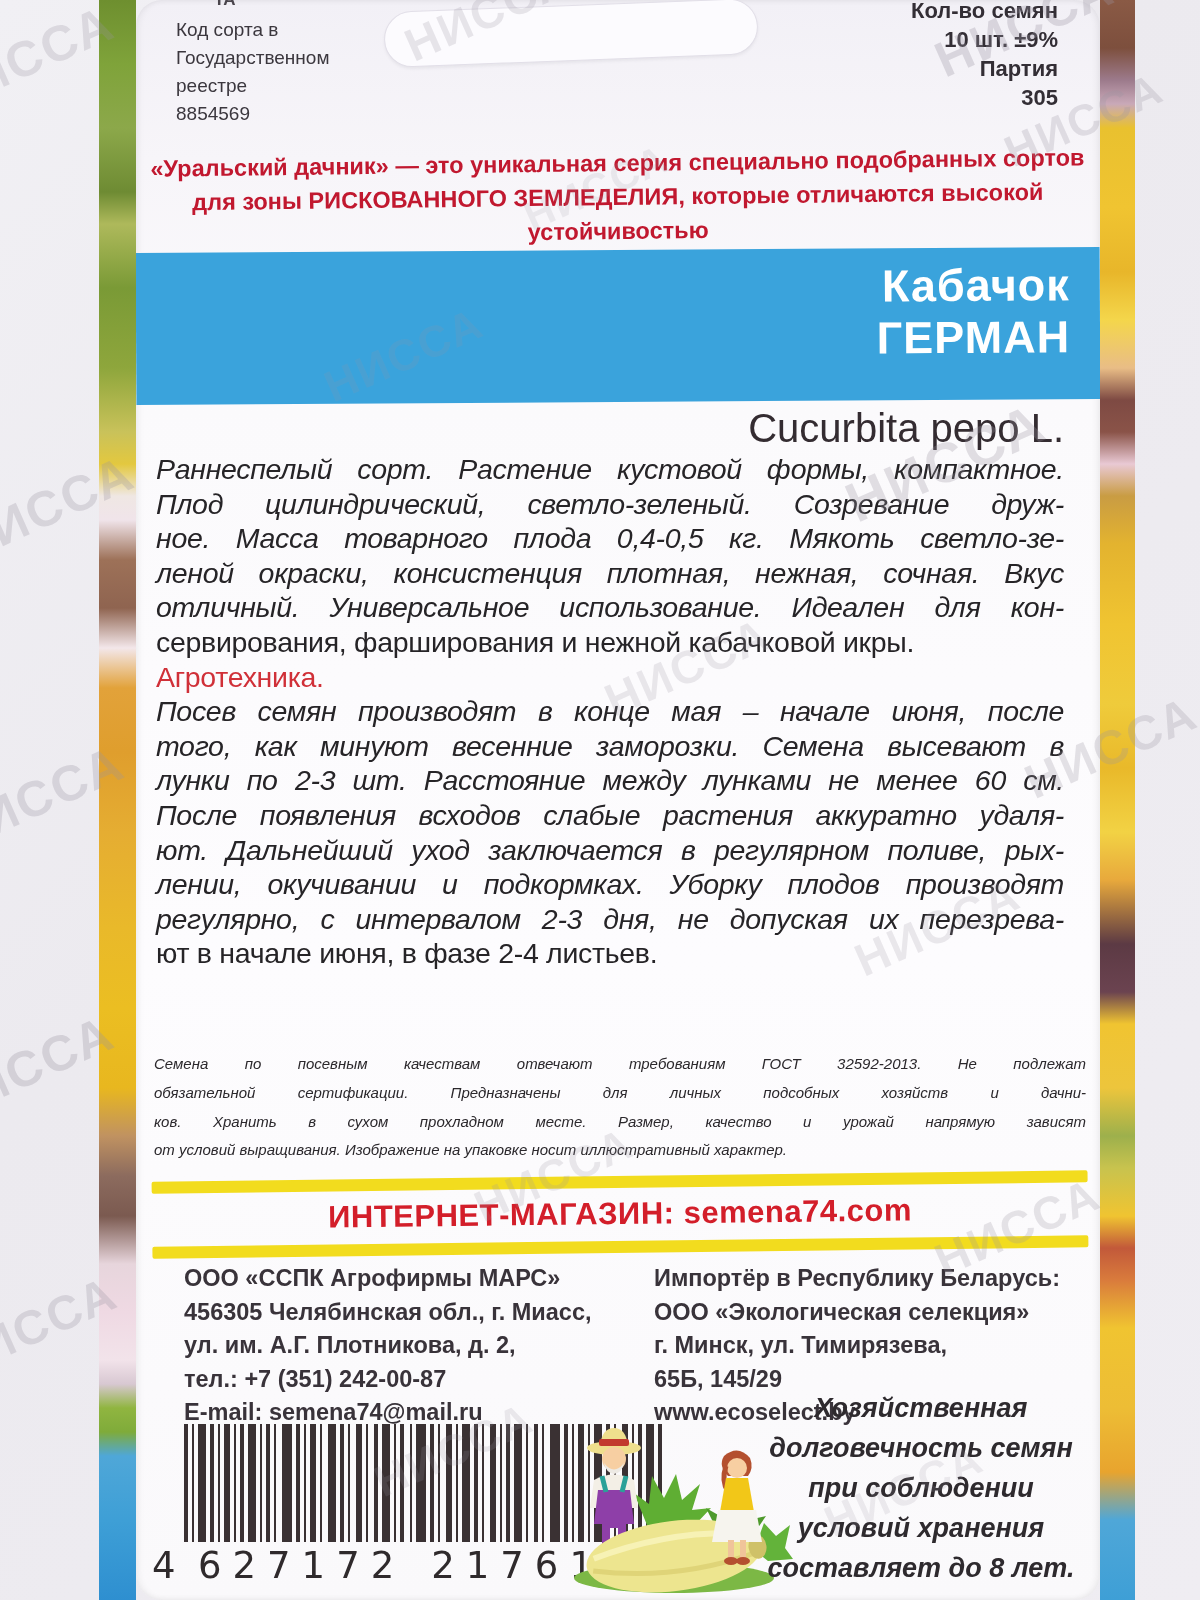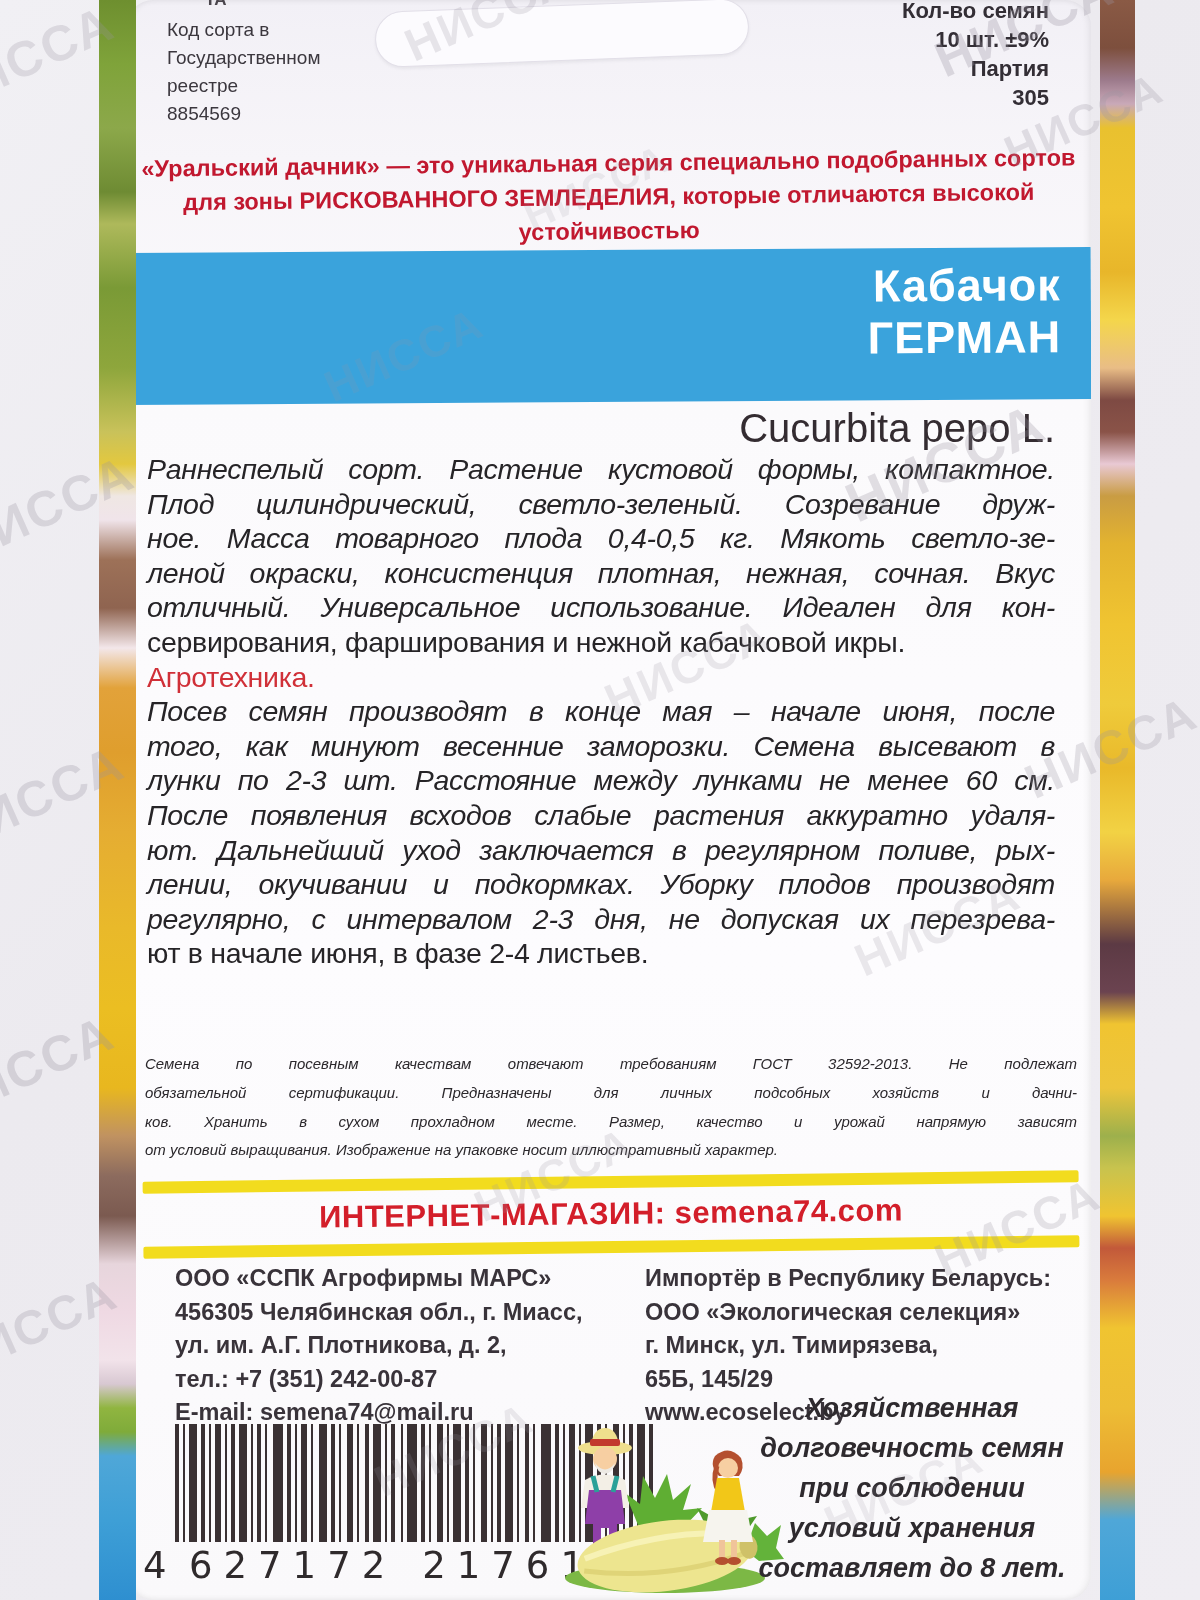--- a/index.html
+++ b/index.html
@@ -20,21 +20,21 @@
   .strip.right{left:1100px;width:35px;
     background:linear-gradient(180deg,
       #8A5A45 0%,#7D4F3D 3%,#9C7A8B 5%,#C9A9B8 6.5%,#E9C12F 8%,#F0C431 13%,
       #E8B62A 17%,#F4D64B 20%,#E9BD86 23%,#7E4A43 25%,#8A5348 27%,#E9C9D4 29%,
       #C99C43 31%,#E3B32F 34%,#F0C431 39%,#EFCB3B 44%,#E9B92A 48%,#F2D244 52%,
       #E8A93C 55%,#5C3A44 59%,#6B4350 62%,#F0C431 64%,#EDC53C 68%,#9DB04C 71%,
       #C8C34E 73%,#F0C431 76%,#C2593A 78%,#D97B3C 80%,#F0C431 83%,#EDBD35 88%,
       #E8A42E 92%,#4FA7D8 95%,#3E9FD6 100%);}
 
   
-  .packet{position:absolute;left:127px;top:0;width:964px;height:1600px;z-index:1;
+  .packet{position:absolute;left:136px;top:0;width:964px;height:1600px;z-index:1;
           background:linear-gradient(180deg,#F2F0F6 0%,#F7F5F9 10%,#FBFAFC 25%,#FDFCFE 60%,#FAF9FB 100%);
           box-shadow:inset -3px 0 6px rgba(0,0,0,.06), inset 3px 0 6px rgba(0,0,0,.05);
           overflow:hidden;border-radius:26px;}
 
   .hang-slot{position:absolute;left:248px;top:5px;width:372px;height:54px;border-radius:28px;
              background:#FCFBFE;border:1px solid #E2DFE8;transform:rotate(-2.2deg);
              box-shadow:0 2px 3px rgba(120,115,130,.10);}
 
   .top-partial{position:absolute;left:78px;top:-10px;font-size:17px;font-weight:bold;color:#4A454C;}
 

